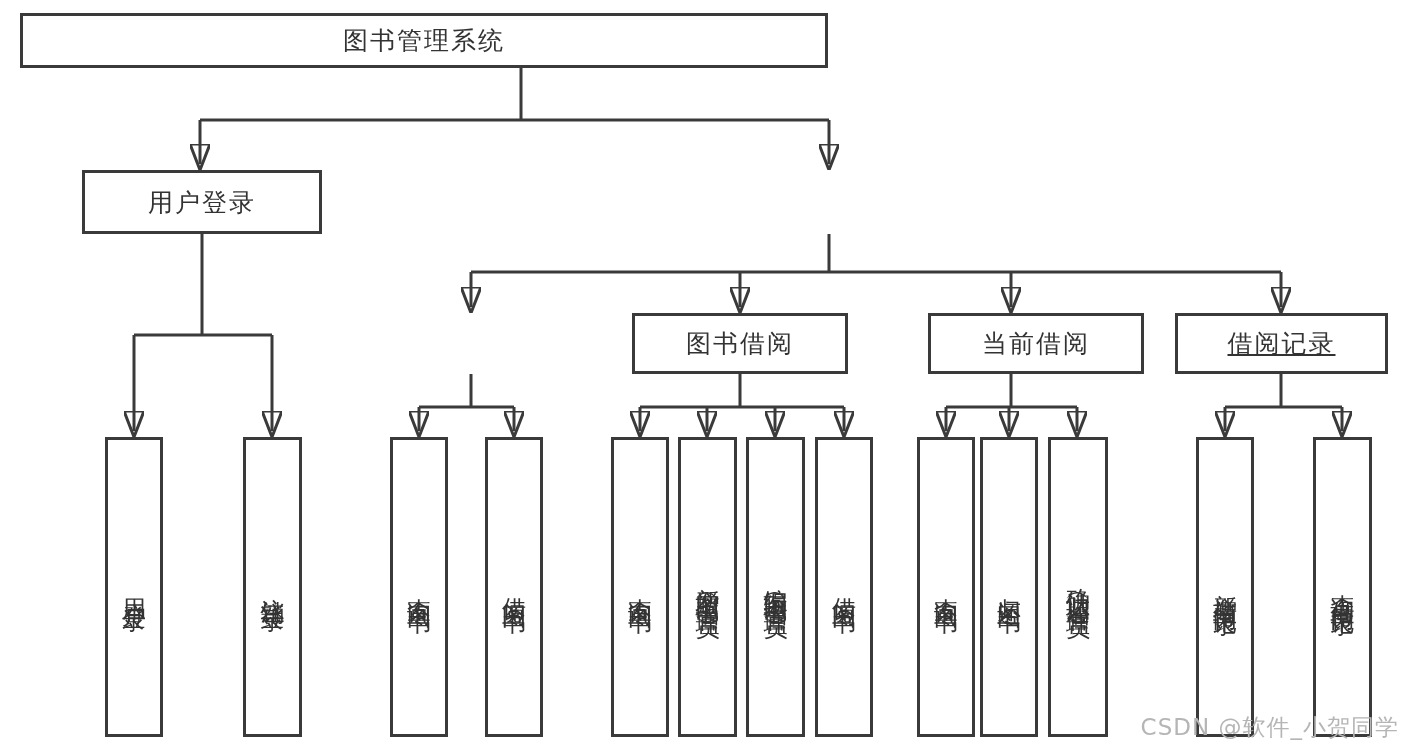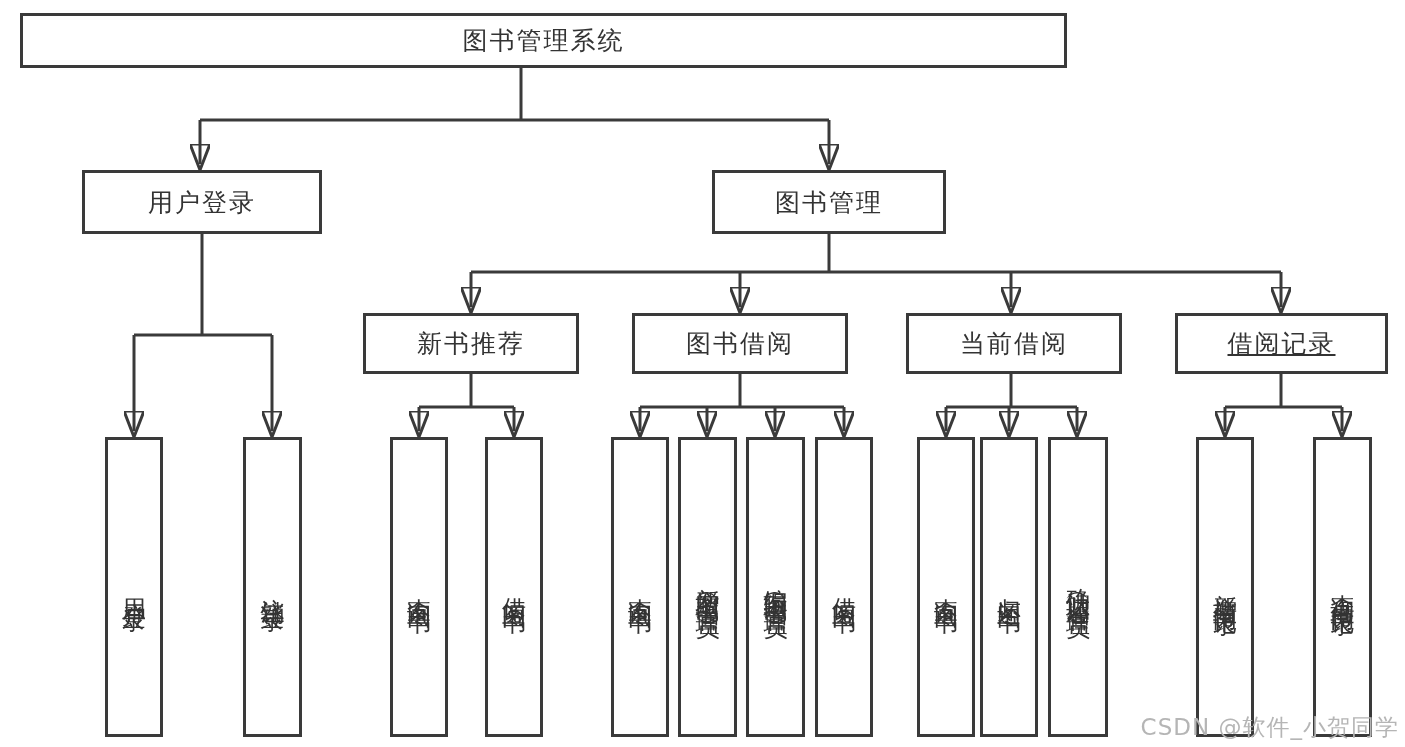--- a/index.html
+++ b/index.html
@@ -72,28 +72,26 @@
     <path d="M1011,374 V407 M946,407 H1077"></path>
     <path d="M946,407 V431" marker-end="url(#arrow)"></path>
     <path d="M1009,407 V431" marker-end="url(#arrow)"></path>
     <path d="M1077,407 V431" marker-end="url(#arrow)"></path>
 
     <path d="M1281,374 V407 M1225,407 H1342"></path>
     <path d="M1225,407 V431" marker-end="url(#arrow)"></path>
     <path d="M1342,407 V431" marker-end="url(#arrow)"></path>
   </svg>
 
-  <div class="node h" style="left:20px;top:13px;width:1047px;height:55px;">图书管理系统</div>
+  <div class="node h" style="left:20px;top:13px;width:808px;height:55px;">图书管理系统</div>
 
   <div class="node h" style="left:82px;top:170px;width:240px;height:64px;">用户登录</div>
-  <div class="node h" style="left:712px;top:170px;width:234px;height:64px;">图书管理</div>
 
-  <div class="node h" style="left:363px;top:313px;width:216px;height:61px;">新书推荐</div>
   <div class="node h" style="left:632px;top:313px;width:216px;height:61px;text-align:right;">图书借阅</div>
-  <div class="node h" style="left:906px;top:313px;width:216px;height:61px;">当前借阅</div>
+  <div class="node h" style="left:928px;top:313px;width:216px;height:61px;">当前借阅</div>
   <div class="node h" style="left:1175px;top:313px;width:213px;height:61px;text-decoration:underline;">借阅记录</div>
 
   <div class="node v" style="left:105px;top:437px;width:58px;height:300px;">用户登录</div>
   <div class="node v" style="left:243px;top:437px;width:59px;height:300px;">注销登录</div>
 
   <div class="node v" style="left:390px;top:437px;width:58px;height:300px;">查询图书</div>
   <div class="node v" style="left:485px;top:437px;width:58px;height:300px;">借阅图书</div>
 
   <div class="node v" style="left:611px;top:437px;width:58px;height:300px;">查询图书</div>
   <div class="node v" style="left:678px;top:437px;width:59px;height:300px;">新增图书（管理员）</div>

